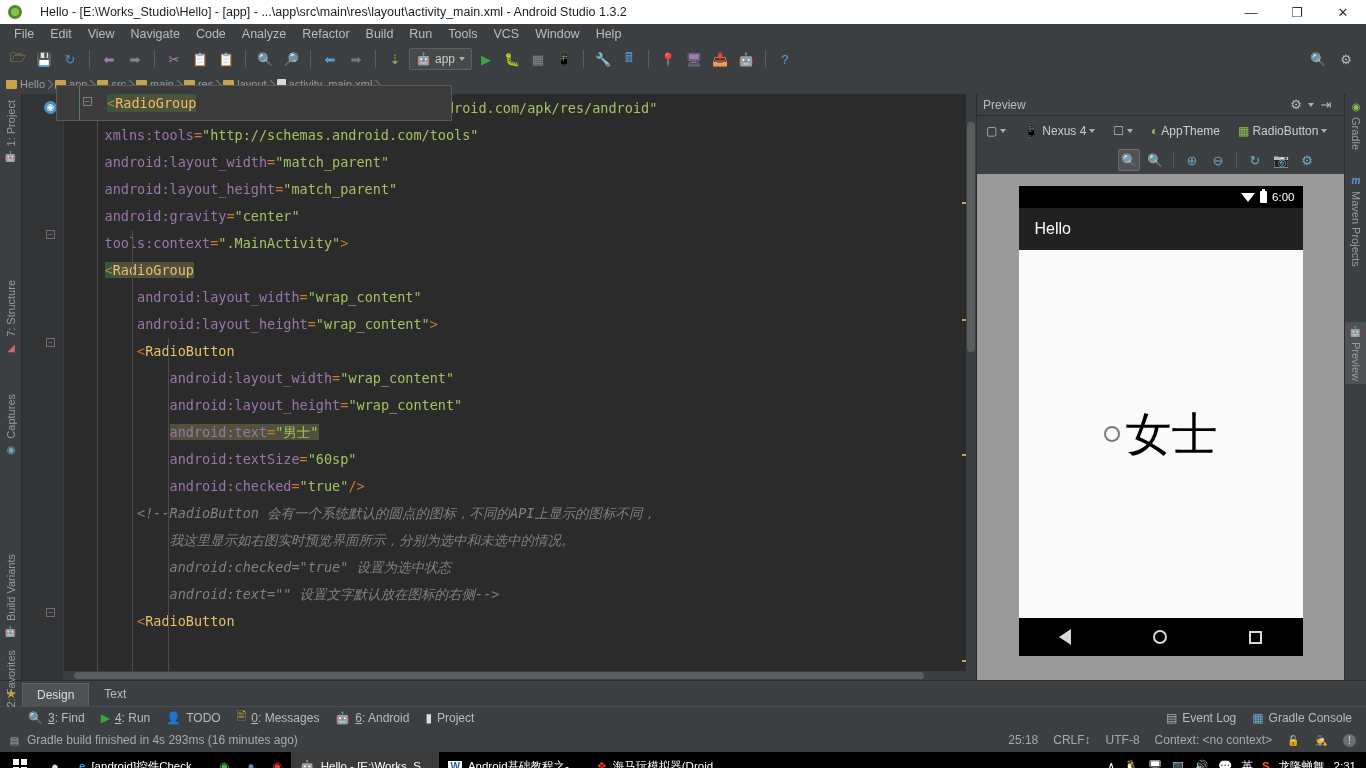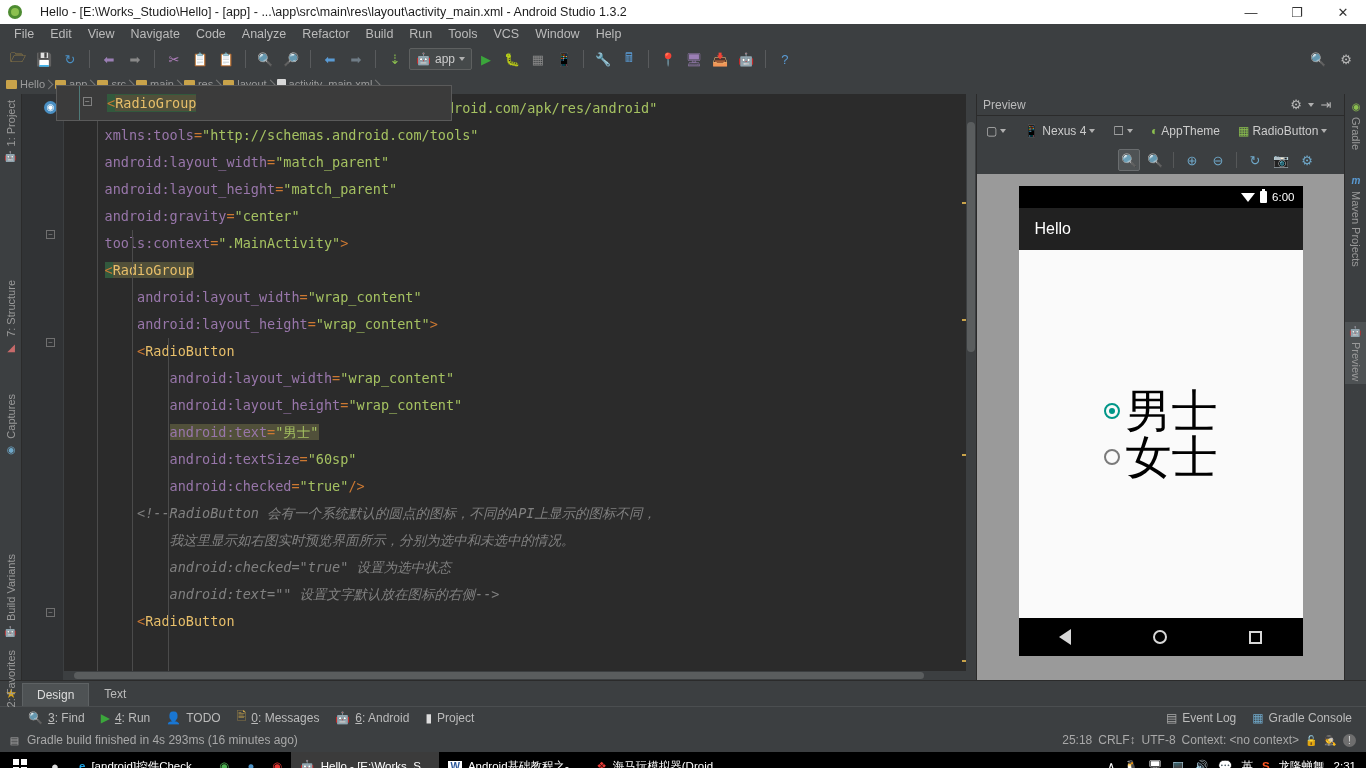--- a/index.html
+++ b/index.html
@@ -145,21 +145,21 @@
     color:#d9a41a;font-size:13px;}
   .dtab{padding:4px 14px;color:#bbb;font-size:12px;border:1px solid transparent;}
   .dtab.active{background:#4e5254;border:1px solid #5e6264;border-bottom:none;color:#ddd;}
   .toolwins{height:22px;background:#3c3f41;display:flex;align-items:center;gap:16px;
     padding-left:28px;color:#bbb;font-size:12px;border-top:1px solid #4b4e50;}
   .tw{display:flex;align-items:center;gap:5px;}
   .tw u{text-decoration:underline;}
   .tw-right{margin-left:auto;display:flex;align-items:center;gap:16px;padding-right:14px;}
   .statusbar{height:24px;background:#3c3f41;display:flex;align-items:center;
     padding-left:8px;color:#a8a8a8;font-size:12px;gap:6px;}
-  .sb-right{margin-left:auto;display:flex;align-items:center;gap:6px;padding-right:10px;}
+  .sb-right{margin-left:auto;display:flex;align-items:center;gap:15px;padding-right:10px;}
   .sb-ic{width:13px;height:13px;display:flex;align-items:center;justify-content:center;
     font-size:10px;}
 
   
   .taskbar{height:28px;background:#000000;display:flex;align-items:center;}
   .tkstart{width:40px;height:28px;display:flex;align-items:center;justify-content:center;}
   .winlogo{width:14px;height:14px;display:grid;grid-template-columns:1fr 1fr;
     grid-template-rows:1fr 1fr;gap:2px;}
   .winlogo i{background:#fff;display:block;}
   .tkic{width:30px;height:28px;display:flex;align-items:center;justify-content:center;
@@ -386,24 +386,20 @@
             <span class="wifi"></span>
             <span class="batt"></span>
             <span>6:00</span>
           </div>
           <div class="dev-ab">
             <span>Hello</span>
           </div>
           <div class="dev-body">
             <div class="radiogroup">
               <div class="radio">
-                <span class="rdot on"></span>
-                <span class="rlabel">男士</span>
-              </div>
-              <div class="radio">
                 <span class="rdot off"></span>
                 <span class="rlabel">女士</span>
               </div>
             </div>
           </div>
           <div class="dev-nav">
             <span class="nv-back"></span>
             <span class="nv-home"></span>
             <span class="nv-rec"></span>
           </div>

